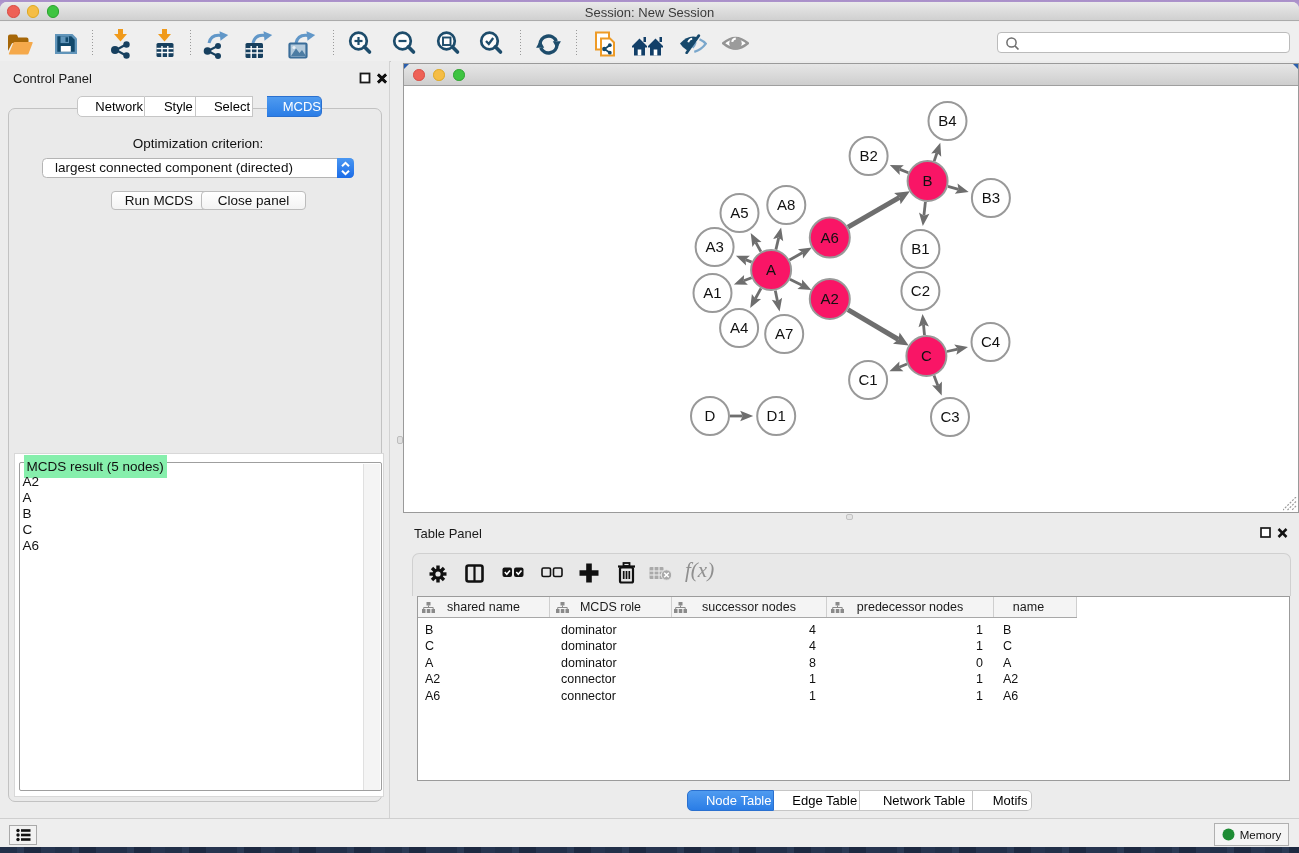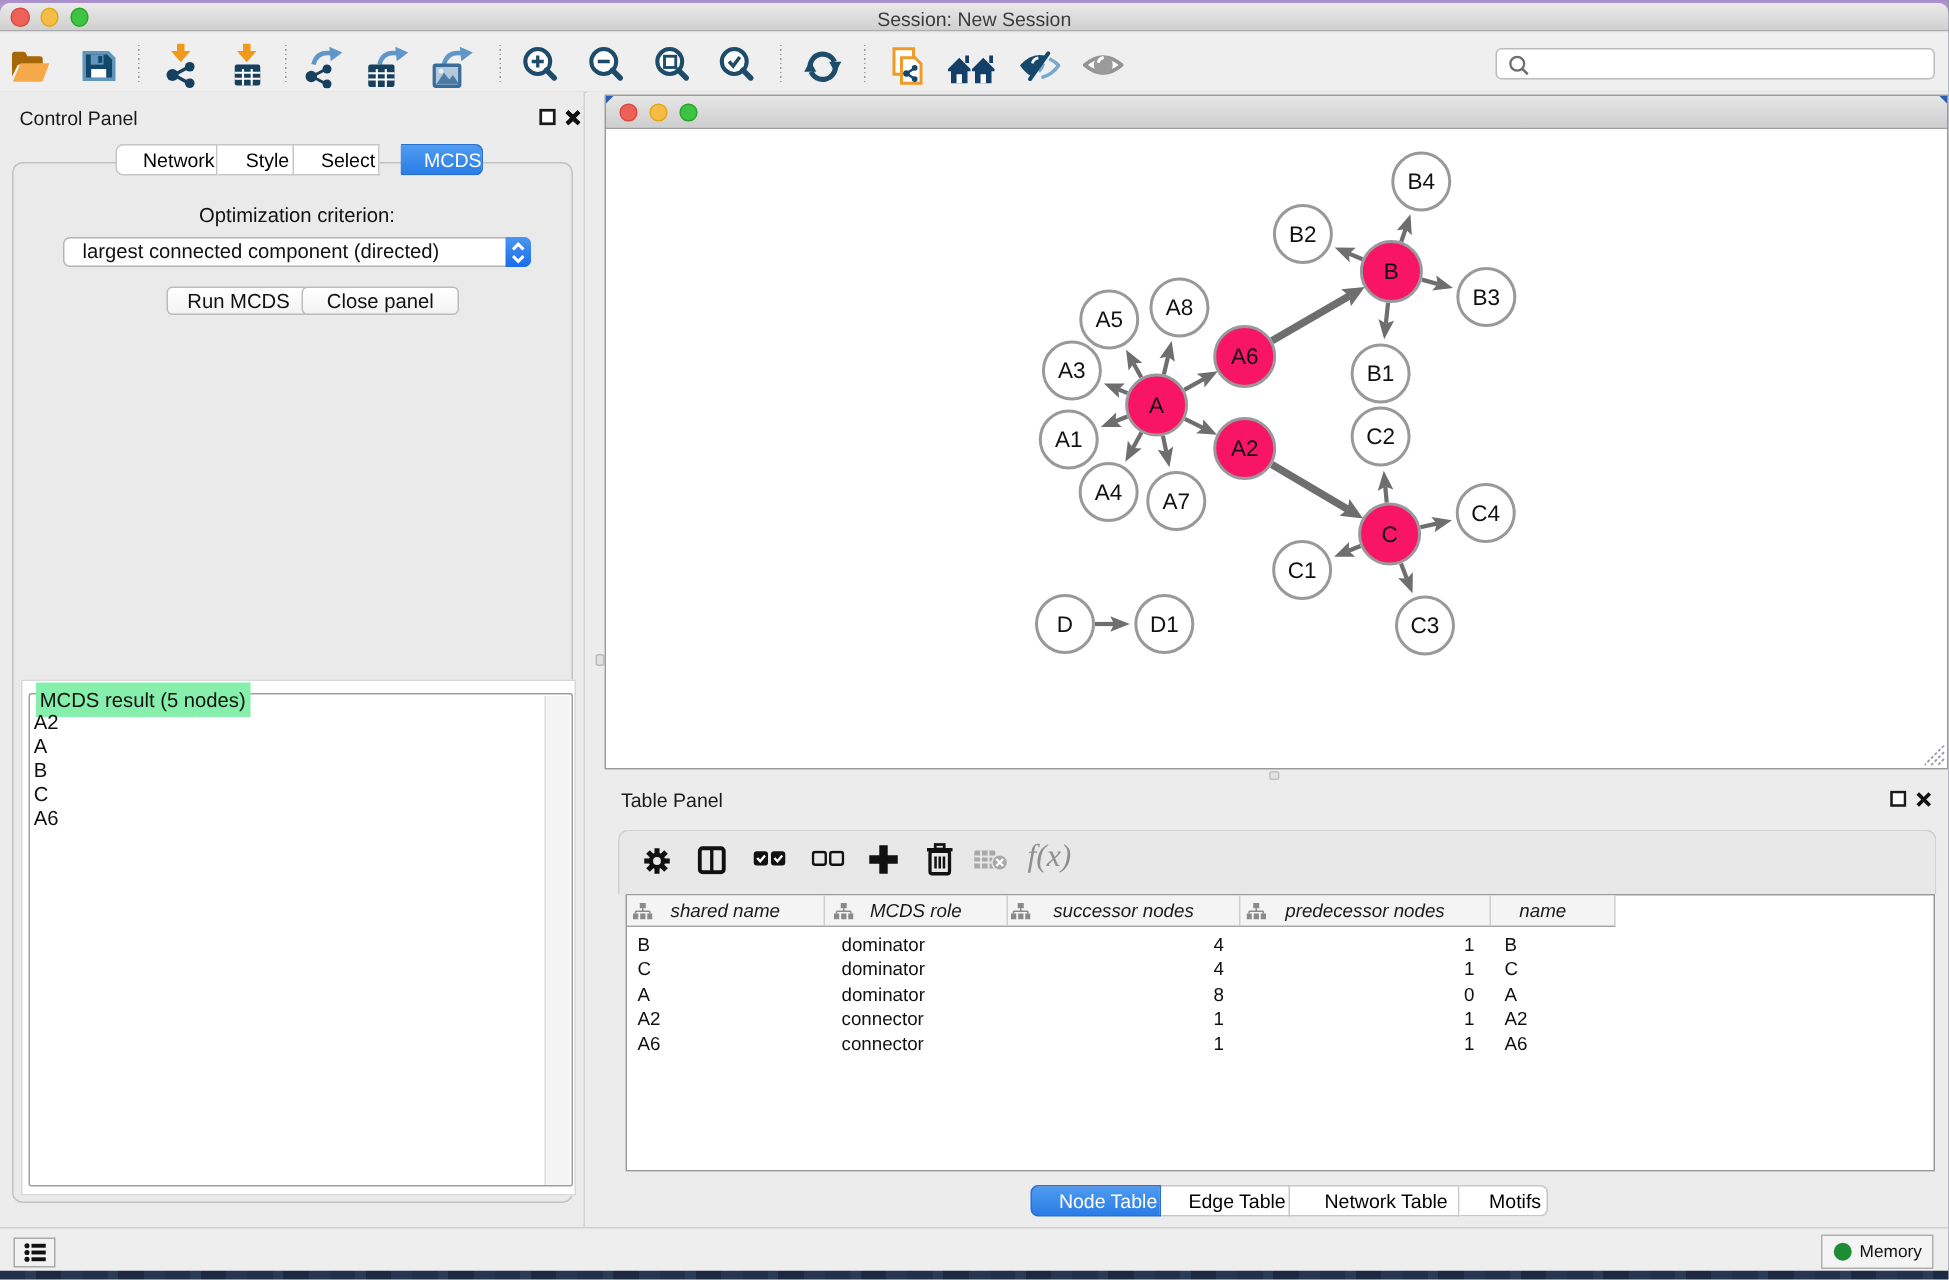--- a/index.html
+++ b/index.html
@@ -38,21 +38,21 @@
 
 #netwin { left:403px; top:63px; width:896px; height:450px; border:1px solid #9a9a9a; background:#fff; }
 #nettitle { left:0; top:0; width:100%; height:22px; background:linear-gradient(#e6e6e6,#cecece); border-bottom:1px solid #9f9f9f; }
 .tl2 { width:11.5px; height:11.5px; border-radius:50%; top:5.2px; }
 #netname { width:100%; text-align:center; top:4px; font-size:13px; color:#2a2a2a; }
 
 #tpTitle { left:414px; top:526px; font-size:13px; color:#1a1a1a; }
 #ttoolbar { left:412px; top:553px; width:879px; height:43px; border:1px solid #d0d0d0; border-radius:7px 7px 0 0; background:#e8e8e8; border-bottom:none; }
 #ttable { left:417px; top:596px; width:873px; height:185px; background:#fff; border:1px solid #9b9b9b; }
 #thead { left:0; top:0; width:659px; height:21px; background:#f4f4f4; border-bottom:1px solid #a8a8a8; display:flex; }
-#thead .hc { border-right:1px solid #cfcfcf; display:flex; align-items:center; justify-content:center; font-size:12.5px; color:#1a1a1a; position:relative;font-style:italic; }
+#thead .hc { border-right:1px solid #cfcfcf; display:flex; align-items:center; justify-content:center; font-size:12.5px; color:#1a1a1a; position:relative; }
 .trow { position:absolute; font-size:12.5px; color:#111; height:16.4px; line-height:16.4px; }
 #btabs { left:673px; top:790px; width:359px; }
 
 #statusbar { left:0; top:818px; width:1299px; height:29px; background:#eeeeee; border-top:1px solid #cfcfcf; }
 #listbtn { left:9px; top:6px; width:28px; height:20px; background:#f2f2f2; border:1px solid #a9a9a9; }
 #membtn { left:1214px; top:4px; width:75px; height:23px; background:#f4f4f4; border:1px solid #b0b0b0; font-size:11.5px; color:#111; }
 .icbtn { display:flex; align-items:center; justify-content:center; }
 </style>
 </head>
 <body>

